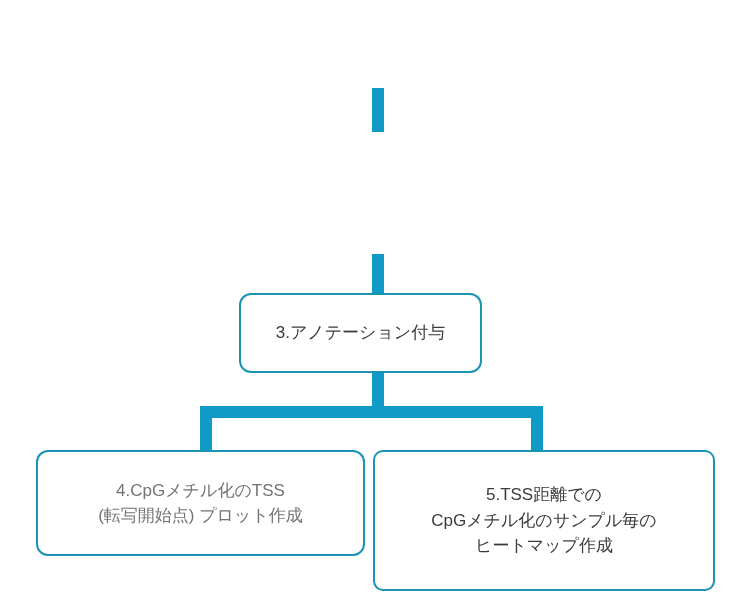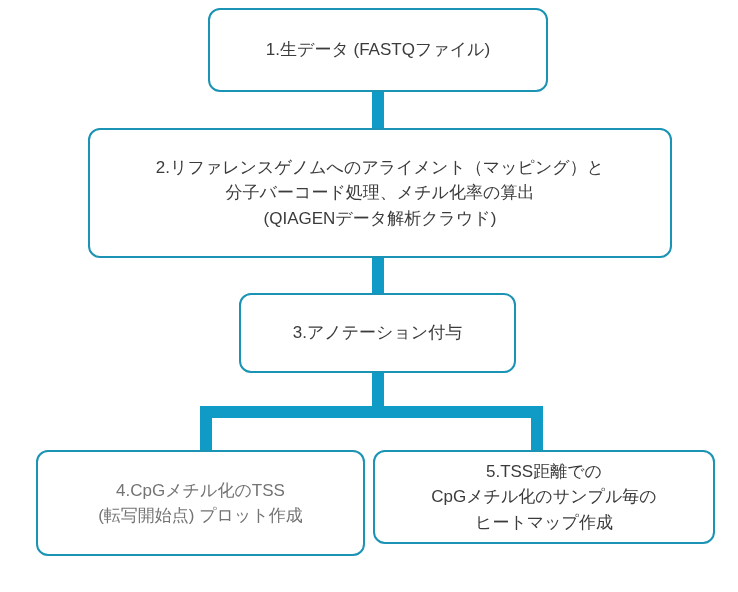--- a/index.html
+++ b/index.html
@@ -39,23 +39,23 @@
     white-space: pre-line;
   }
   .conn {
     position: absolute;
     background: #0f9bc5;
     z-index: 1;
   }
   
   #node-1 { left: 208px; top: 8px;   width: 340px; height: 84px; }
   #node-2 { left: 88px;  top: 128px; width: 584px; height: 130px; }
-  #node-3 { left: 239px; top: 293px; width: 277px; height: 80px; justify-content: center; }
+  #node-3 { left: 239px; top: 293px; width: 243px; height: 80px; justify-content: center; }
   #node-4 { left: 36px;  top: 450px; width: 329px; height: 106px; }
-  #node-5 { left: 373px; top: 450px; width: 342px; height: 94px; }
+  #node-5 { left: 373px; top: 450px; width: 342px; height: 141px; border-radius: 10px; }
 
   
   #conn-1-2   { left: 372px; top: 88px;  width: 12px; height: 44px; }
   #conn-2-3   { left: 372px; top: 254px; width: 12px; height: 43px; }
   #conn-3-stem{ left: 372px; top: 369px; width: 12px; height: 49px; }
   #conn-hbar  { left: 200px; top: 406px; width: 343px; height: 12px; }
   #conn-left  { left: 200px; top: 406px; width: 12px;  height: 48px; }
   #conn-right { left: 531px; top: 406px; width: 12px;  height: 48px; }
 </style>
 </head>
@@ -63,29 +63,21 @@
 
 <div id="canvas" style="background: rgb(255, 255, 255);">
 
   <div class="conn" id="conn-1-2" style="background: rgb(15, 155, 197);"></div>
   <div class="conn" id="conn-2-3" style="background: rgb(15, 155, 197);"></div>
   <div class="conn" id="conn-3-stem" style="background: rgb(15, 155, 197);"></div>
   <div class="conn" id="conn-hbar" style="background: rgb(15, 155, 197);"></div>
   <div class="conn" id="conn-left" style="background: rgb(15, 155, 197);"></div>
   <div class="conn" id="conn-right" style="background: rgb(15, 155, 197);"></div>
 
-  <div class="node" id="node-1" style="border-color: rgb(26, 147, 180); color: rgb(59, 59, 59);">
-    <span class="label">1.生データ (FASTQファイル)</span>
-  </div>
 
-  <div class="node" id="node-2" style="border-color: rgb(26, 147, 180); color: rgb(59, 59, 59);">
-    <span class="label">2.リファレンスゲノムへのアライメント（マッピング）と
-分子バーコード処理、メチル化率の算出
-(QIAGENデータ解析クラウド)</span>
-  </div>
 
   <div class="node" id="node-3" style="border-color: rgb(26, 147, 180); color: rgb(59, 59, 59);">
     <span class="label">3.アノテーション付与</span>
   </div>
 
   <div class="node" id="node-4" style="border-color: rgb(26, 147, 180); color: #737373;">
     <span class="label">4.CpGメチル化のTSS
 (転写開始点) プロット作成</span>
   </div>
 

